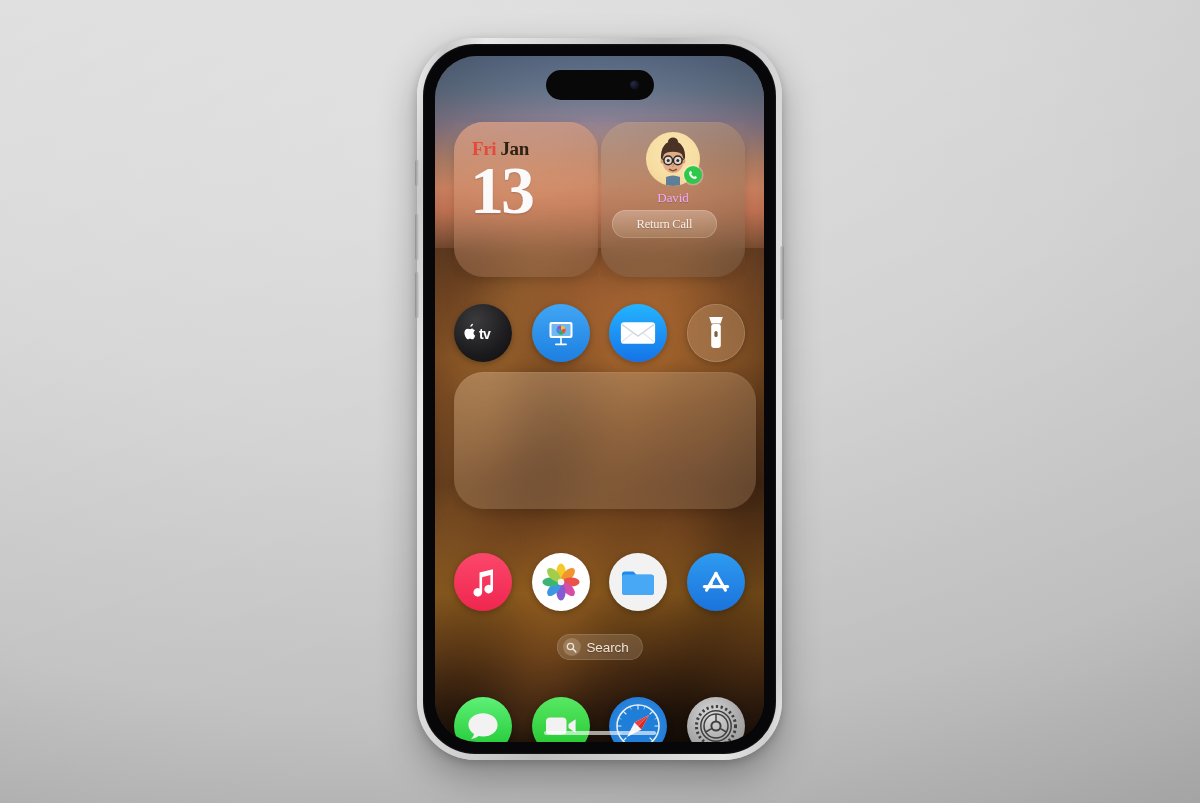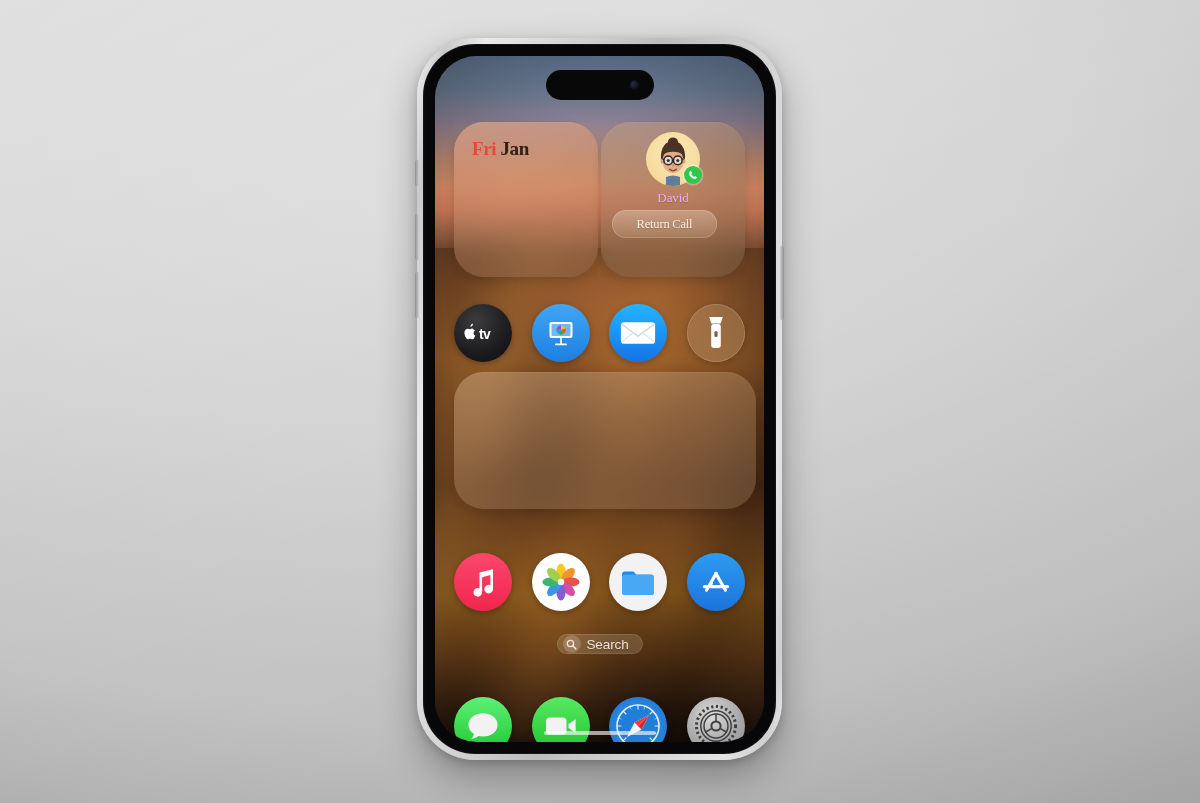--- a/index.html
+++ b/index.html
@@ -199,21 +199,21 @@
   }
   #widget-big .glass{
     position:absolute;inset:0;
     background:linear-gradient(162deg, rgba(214,178,140,.46) 0%, rgba(176,140,104,.40) 48%, rgba(150,116,84,.42) 100%);
     backdrop-filter:blur(12px);
   }
 
   
   #search-pill{
     position:absolute;left:50%;transform:translateX(-50%);top:578px;
-    height:20px;padding:0 14px 0 6px;
+    height:26px;padding:0 14px 0 6px;
     border-radius:13px;
     display:flex;align-items:center;gap:6px;
     background:rgba(255,240,224,.16);
     box-shadow:0 0 0 .8px rgba(255,255,255,.16) inset;
     backdrop-filter:blur(8px);
   }
   .search-circle{
     width:18px;height:18px;border-radius:50%;
     background:rgba(255,240,224,.20);
     display:flex;align-items:center;justify-content:center;
@@ -271,20 +271,21 @@
 
         <div class="widget-row">
 
           <div class="widget">
             <div class="widget-glass"></div>
             <div class="widget-tint-cal"></div>
             <div class="widget-content">
               <div class="cal-head">
                 <span class="cal-dow">Fri</span><span>&nbsp;</span><span class="cal-mon">Jan</span>
               </div>
+              <div class="cal-day">13</div>
             </div>
           </div>
 
           <div class="widget">
             <div class="widget-glass"></div>
             <div class="widget-tint-contact"></div>
             <div class="widget-content">
               <div class="avatar-wrap">
                 <div class="avatar">
                   <svg class="memoji" viewBox="0 0 54 54">

